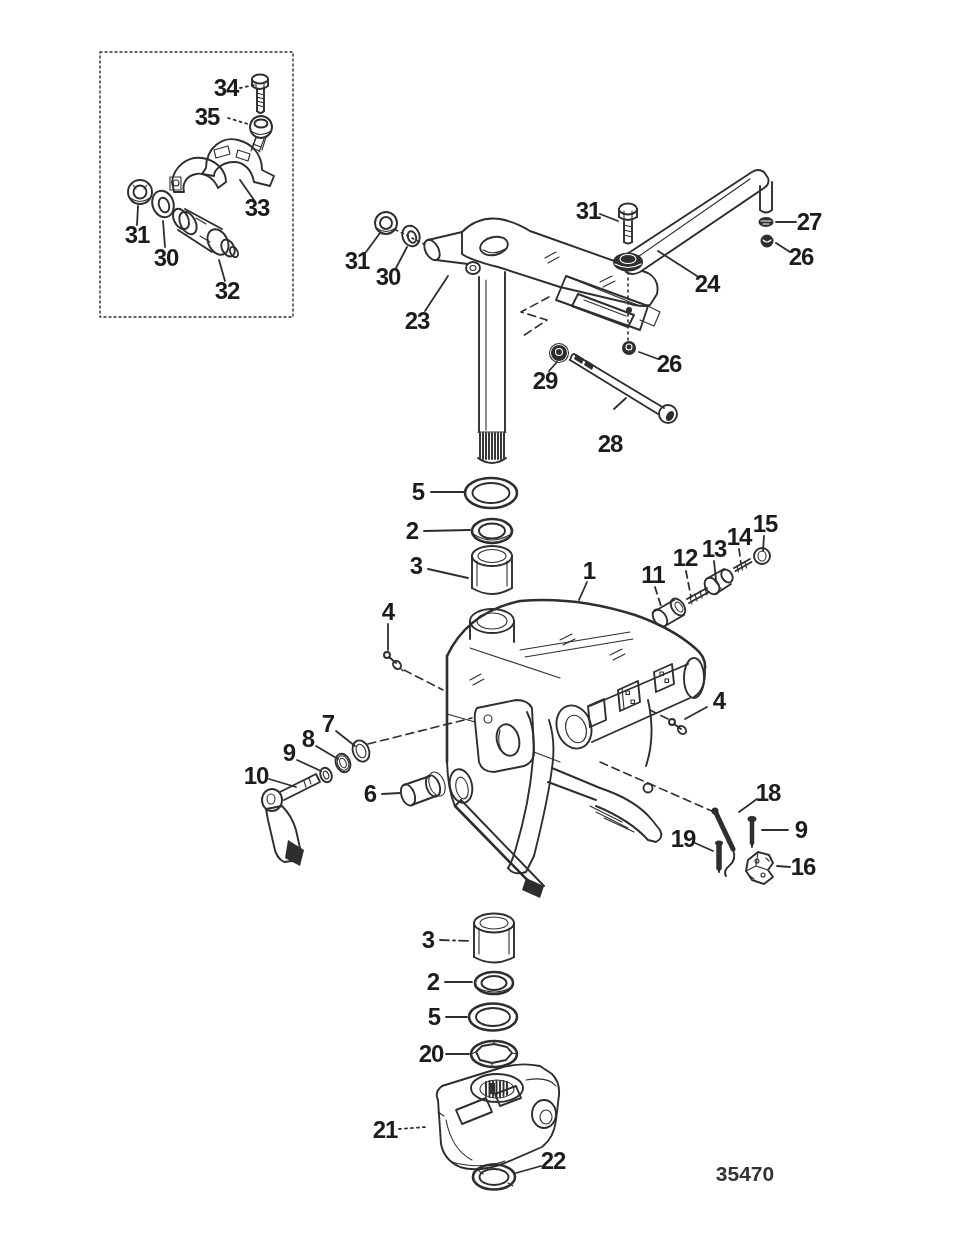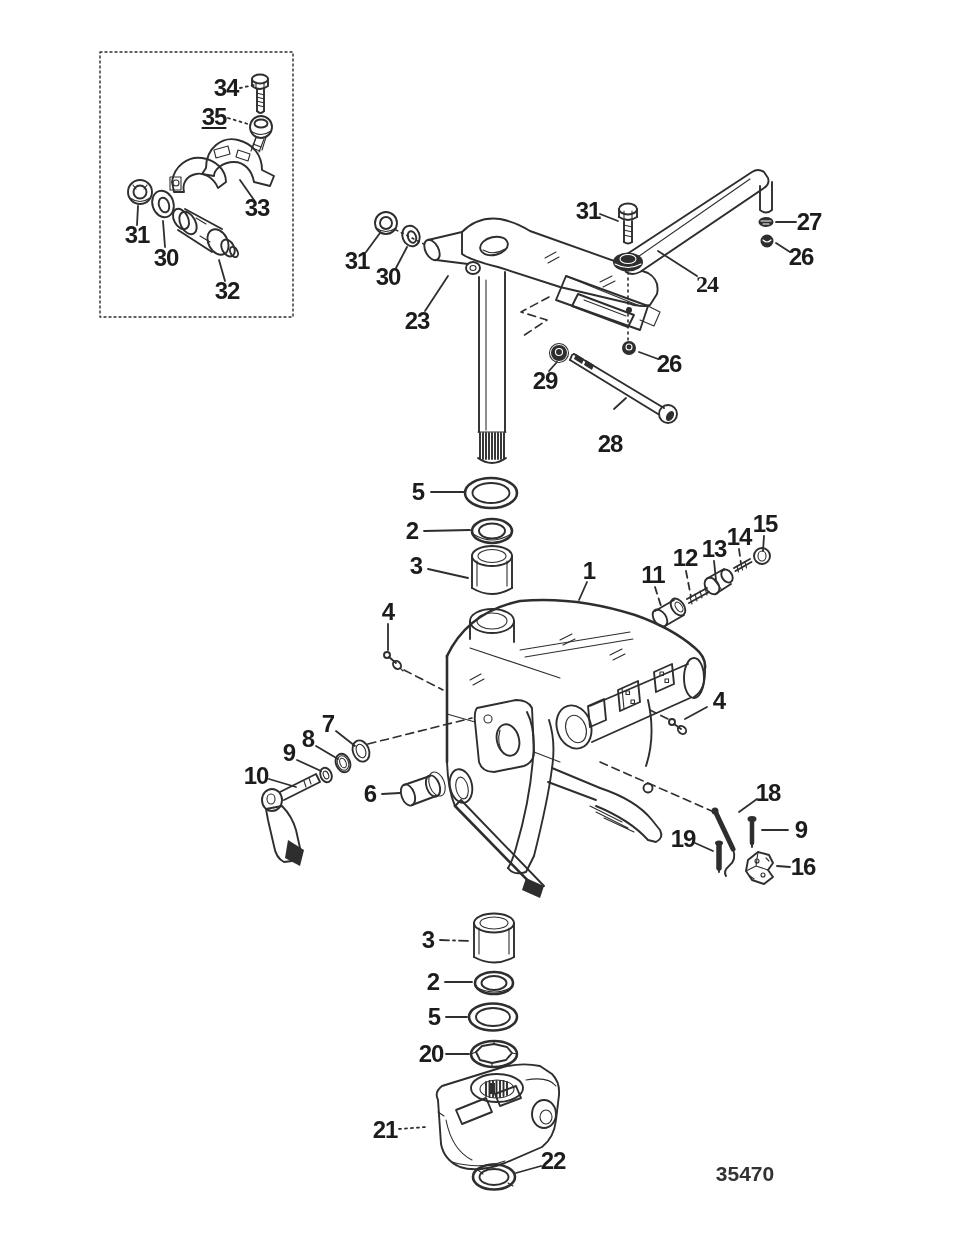--- a/index.html
+++ b/index.html
@@ -423,30 +423,30 @@
         <line x1="445" y1="982" x2="472" y2="982" style="stroke-width: 1.8;"></line>
         <line x1="446" y1="1017" x2="467" y2="1017" style="stroke-width: 1.8;"></line>
         <line x1="446" y1="1054" x2="469" y2="1054" style="stroke-width: 1.8;"></line>
         <line x1="399" y1="1129" x2="426" y2="1127" stroke-dasharray="2 4" style="stroke-width: 1.8;"></line>
         <line x1="541" y1="1166" x2="516" y2="1173" style="stroke-width: 1.8;"></line>
       </g>
 </svg>
 
 <div id="callout-layer">
       <div class="callout" style="left: 226px; top: 88px;">34</div>
-      <div class="callout" style="left: 214px; top: 117px; text-decoration: underline;">35</div>
+      <div class="callout" style="left: 207px; top: 117px;">35</div>
       <div class="callout" style="left: 257px; top: 208px;">33</div>
       <div class="callout" style="left: 137px; top: 235px;">31</div>
       <div class="callout" style="left: 166px; top: 258px;">30</div>
       <div class="callout" style="left: 227px; top: 291px;">32</div>
       <div class="callout" style="left: 357px; top: 261px;">31</div>
       <div class="callout" style="left: 388px; top: 277px;">30</div>
       <div class="callout" style="left: 417px; top: 321px;">23</div>
       <div class="callout" style="left: 588px; top: 211px;">31</div>
-      <div class="callout" style="left: 707px; top: 284px; font-family: Liberation Serif, serif;">24</div>
+      <div class="callout" style="left: 707px; top: 284px;">24</div>
       <div class="callout" style="left: 809px; top: 222px;">27</div>
       <div class="callout" style="left: 801px; top: 257px;">26</div>
       <div class="callout" style="left: 545px; top: 381px;">29</div>
       <div class="callout" style="left: 669px; top: 364px;">26</div>
       <div class="callout" style="left: 610px; top: 444px;">28</div>
       <div class="callout" style="left: 418px; top: 492px;">5</div>
       <div class="callout" style="left: 412px; top: 531px;">2</div>
       <div class="callout" style="left: 416px; top: 566px;">3</div>
       <div class="callout" style="left: 589px; top: 571px;">1</div>
       <div class="callout" style="left: 653px; top: 575px;">11</div>

